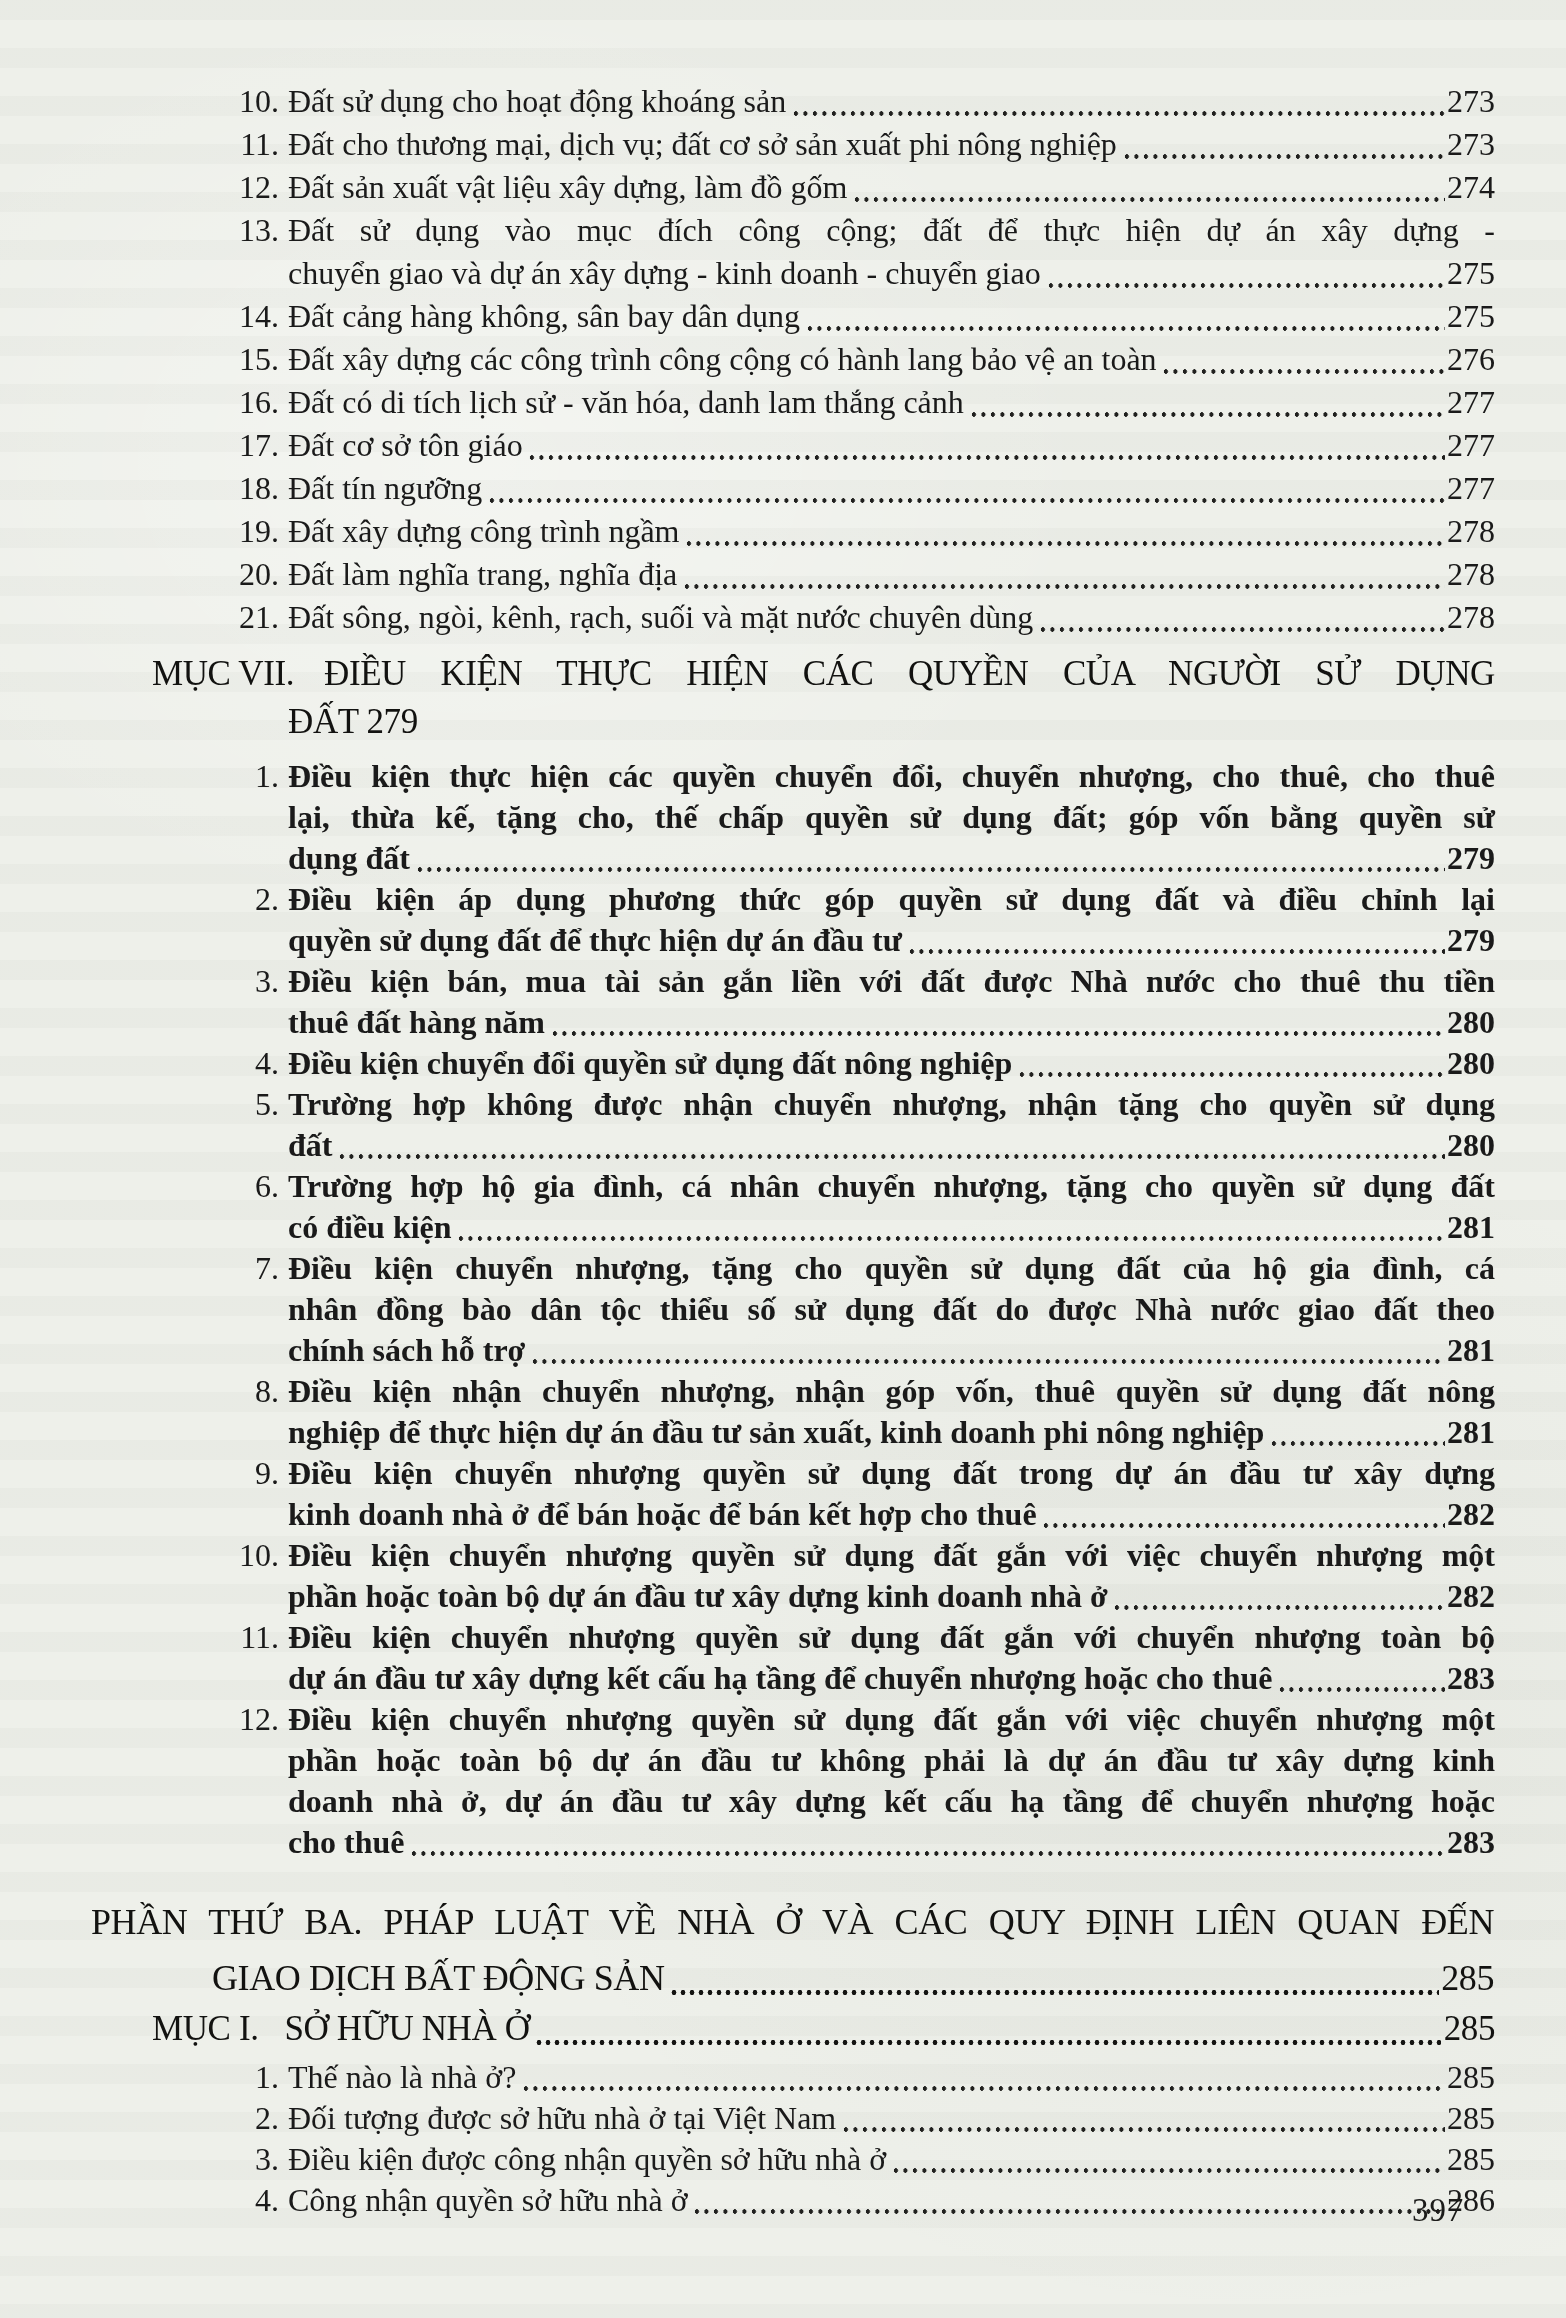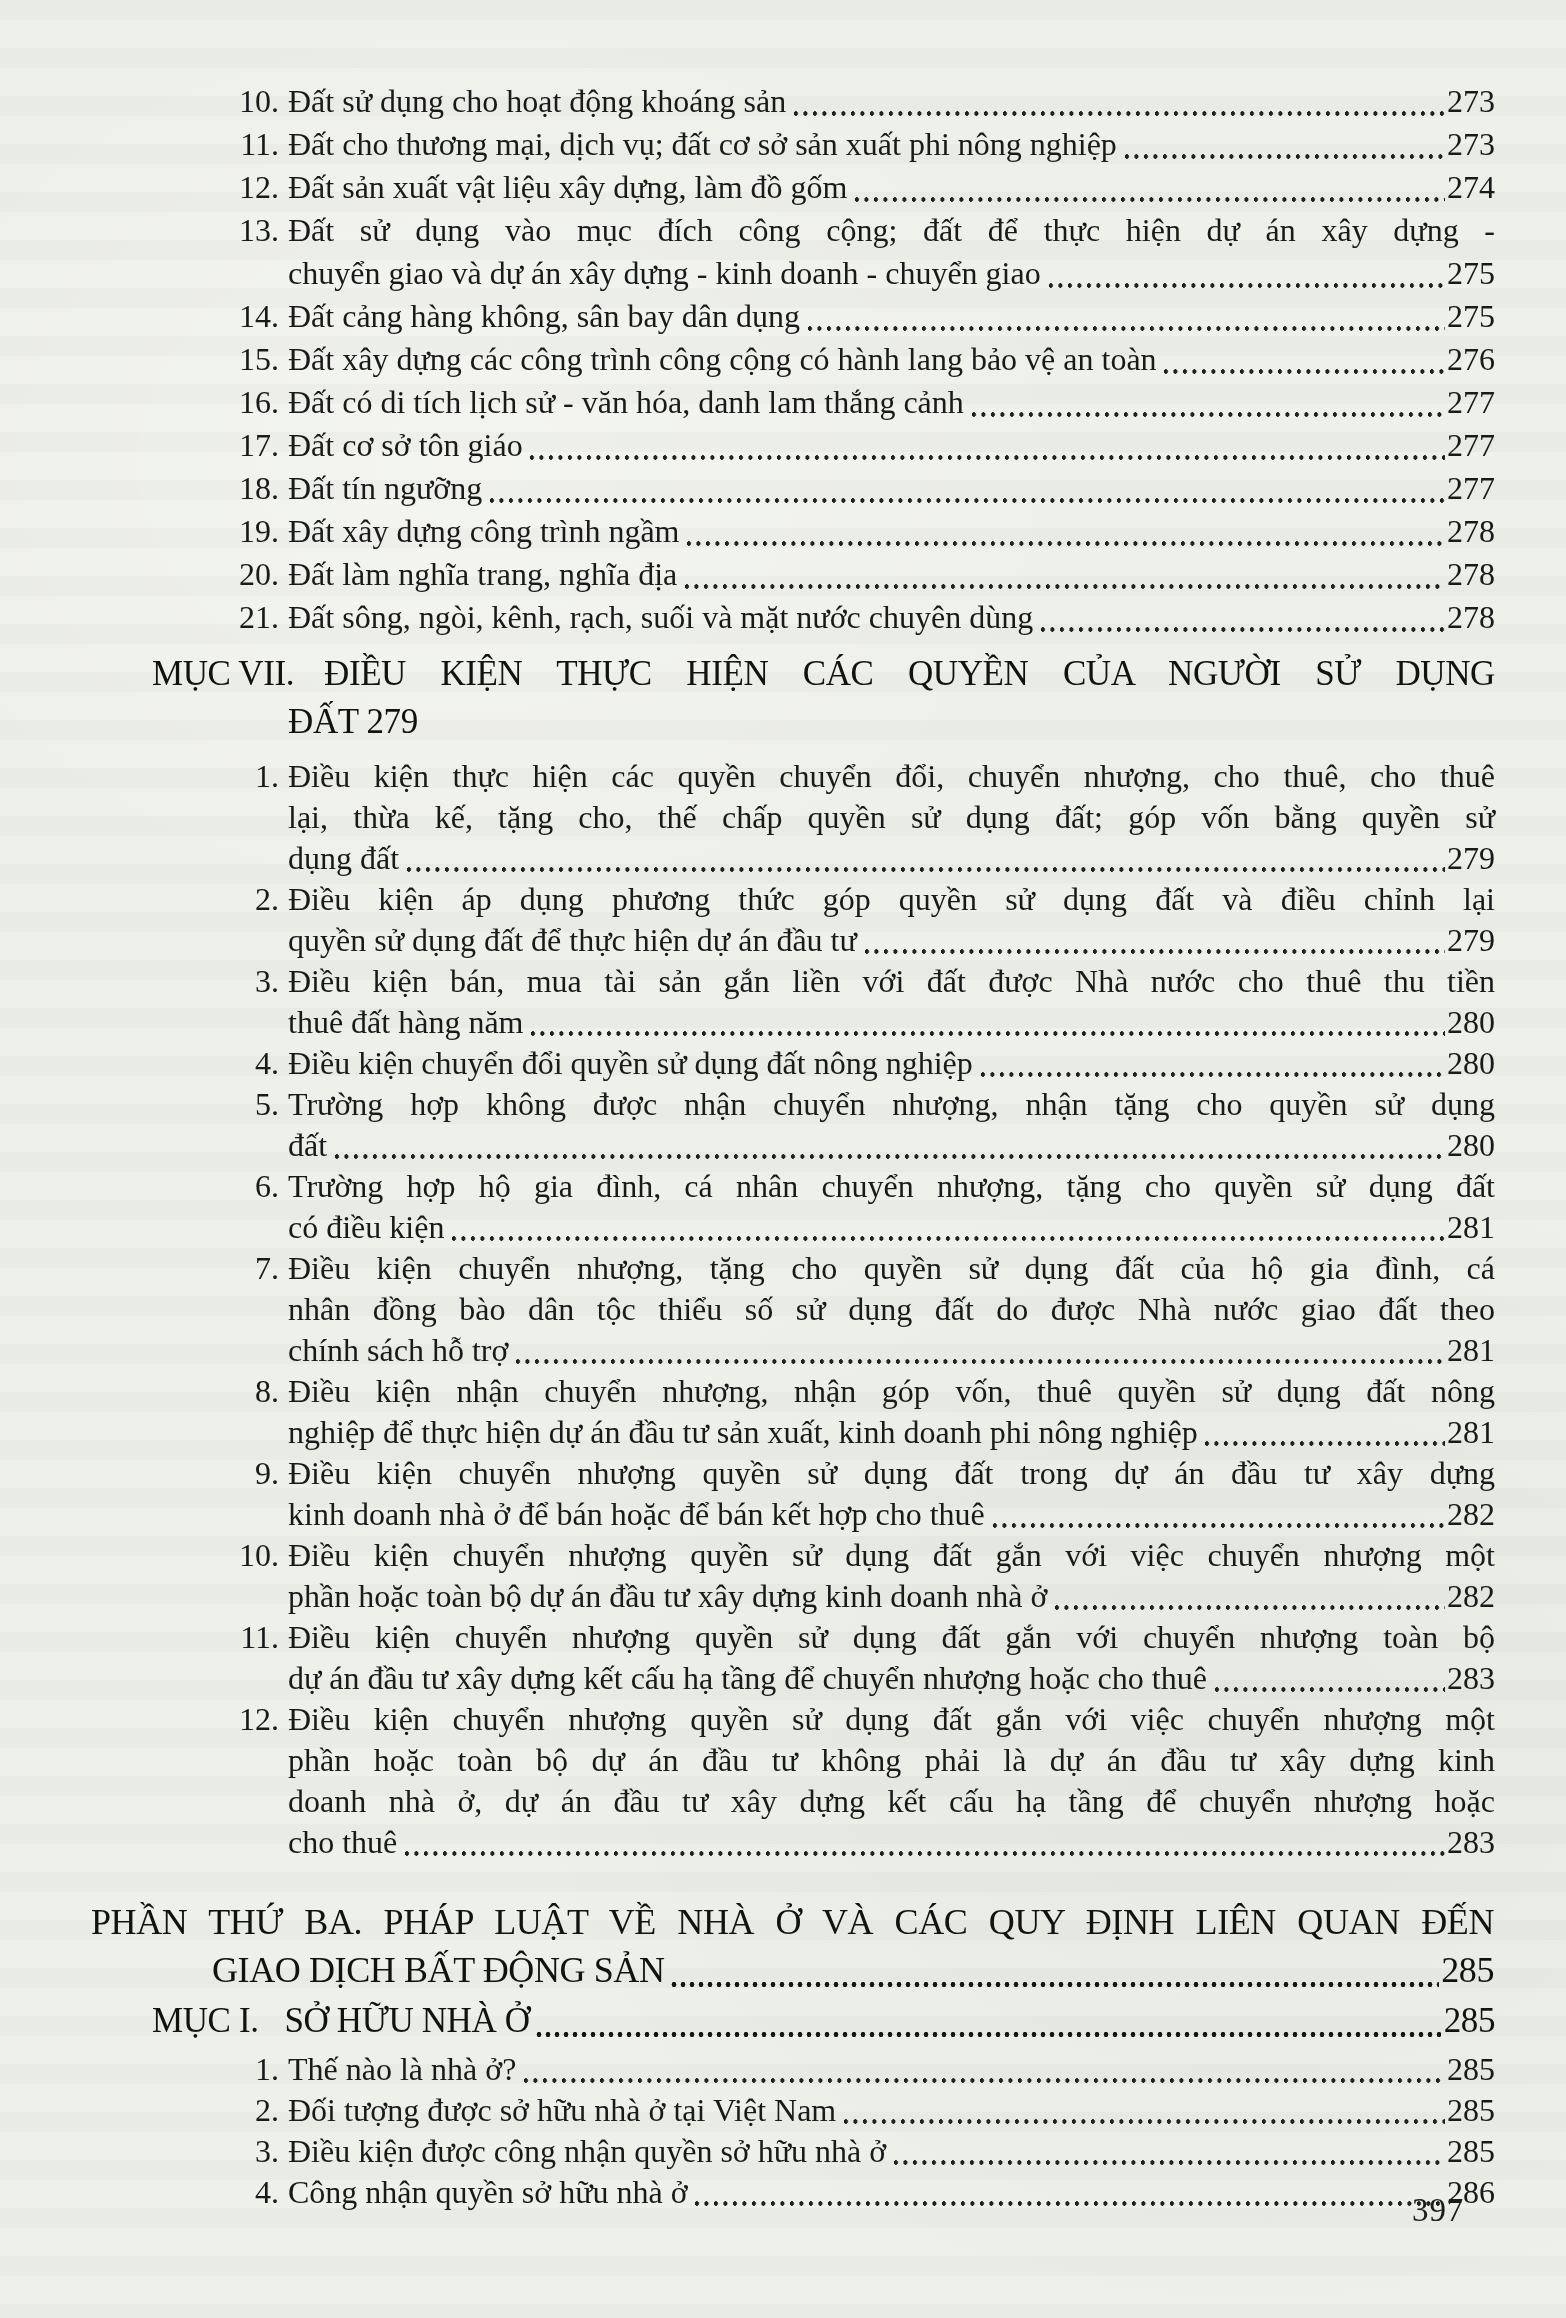--- a/index.html
+++ b/index.html
@@ -22,21 +22,21 @@
       repeating-linear-gradient(180deg, rgba(90,95,85,.030) 0 19.7px, rgba(0,0,0,0) 19.7px 48px);
     mix-blend-mode:multiply;
     pointer-events:none;
   }
 
   .content{position:absolute;left:12px;top:0;width:1567px;}
 
   
   .entries{position:relative;margin-left:276px;width:1207px;font-size:32px;}
   .sec-a .line{line-height:43px;}
-  .sec-b .line{line-height:41px;}
+  .sec-b .line{line-height:41px;font-weight:bold;}
   .sec-c .line{line-height:41px;}
   .entry{position:relative;}
   .entry .num{
     position:absolute;right:calc(100% + 9px);top:0;
     white-space:nowrap;line-height:inherit;
   }
   .sec-a .entry .num{line-height:43px;}
   .sec-b .entry .num{line-height:41px;}
   .sec-c .entry .num{line-height:41px;}
   .line{width:100%;}
@@ -58,21 +58,21 @@
   
   .heading{font-weight:400;color:#121210;letter-spacing:-0.4px;}
   .muc7{margin:10.6px 0 10.6px 140px;width:1343px;font-size:35px;}
   .muc7 .hline1{display:flex;line-height:48px;}
   .muc7 .hlabel{margin-right:30px;white-space:nowrap;}
   .muc7 .htitle{flex:1;text-align:justify;text-align-last:justify;}
   .muc7 .hline2{margin-left:136px;line-height:48px;}
 
   .phan3{margin:35px 0 0 79px;width:1403px;font-size:36px;}
   .phan3 .pline1{line-height:48px;text-align:justify;text-align-last:justify;}
-  .phan3 .pline2{display:flex;align-items:flex-end;margin-left:121px;line-height:48px;}
+  .phan3 .pline2{display:flex;align-items:flex-end;margin-left:121px;line-height:48px;margin-top:8px;}
 
   .muci{margin:3px 0 4.5px 140px;width:1343px;font-size:35px;}
   .muci .hline1{display:flex;align-items:flex-start;line-height:47px;}
   .muci .hlabel{margin-right:26px;white-space:nowrap;}
 
   .heading .dots{background-image:radial-gradient(circle at 3px 50%, #141412 2.3px, rgba(0,0,0,0) 2.6px);background-size:9px 10.6px;}
 
   
   .footer-num{
     position:absolute;right:103px;top:2192px;

